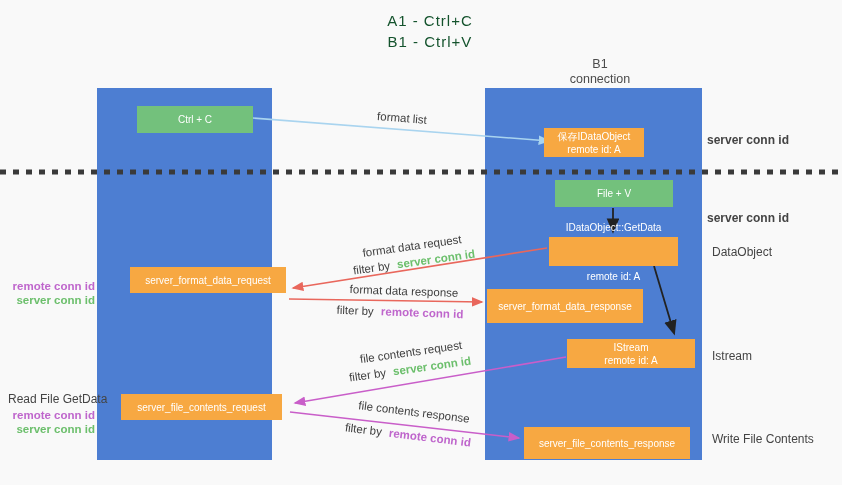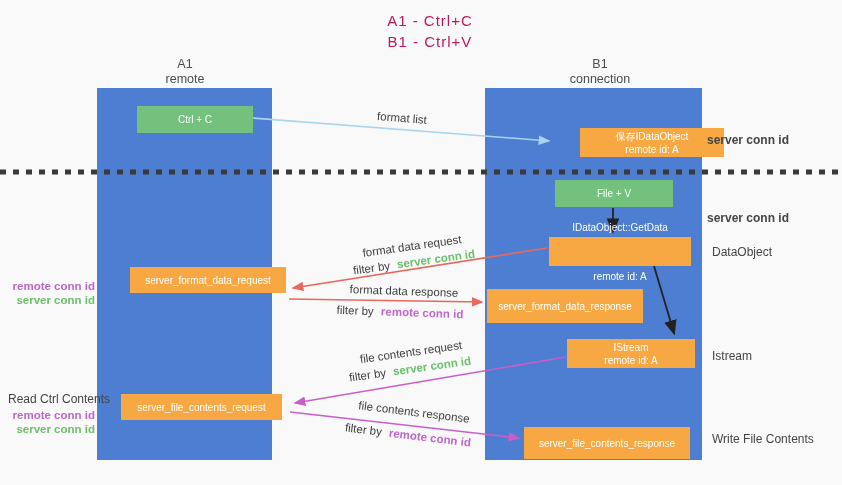--- a/index.html
+++ b/index.html
@@ -1,18 +1,18 @@
 <!DOCTYPE html>
 <html><head>
 <meta charset="utf-8">
 <style>
   html,body{margin:0;padding:0;background:#f9f9f9;font-family:"Liberation Sans",sans-serif;}
   .stage{position:relative;width:842px;height:485px;background:#f9f9f9;overflow:hidden;}
   .abs{position:absolute;}
-  .title{left:300px;top:10px;width:260px;text-align:center;font-size:15px;line-height:21px;color:#be185d;letter-spacing:1px;}
+  .title{left:300px;top:10px;width:260px;text-align:center;font-size:15px;line-height:21px;color:#14532d;letter-spacing:1px;}
   .lane-header{top:57px;width:120px;text-align:center;font-size:12.5px;line-height:15px;color:#4c4c4c;}
   .lane{top:88px;height:372px;background:#4d7ed2;}
   .lane-a1{left:97px;width:175px;}
   .lane-b1{left:485px;width:217px;}
   .node{color:#fff;font-size:10px;display:flex;flex-direction:column;align-items:center;justify-content:center;line-height:13px;text-align:center;z-index:4;}
   .node-green{background:#73c17c;}
   .node-orange{background:#f7a842;}
   .arrow-layer{left:0;top:0;z-index:3;pointer-events:none;}
   .diag{font-size:11.5px;color:#3f3f3f;white-space:nowrap;z-index:5;}
   .green-t{color:#6cbf6c;font-weight:bold;}
@@ -24,24 +24,20 @@
 </head>
 <body>
 
 <div class="stage">
 
   <div class="abs title">
     <div>A1 - Ctrl+C</div>
     <div>B1 - Ctrl+V</div>
   </div>
 
-  <div class="abs lane-header" style="left:125px;">
-    <div>A1</div>
-    <div>remote</div>
-  </div>
   <div class="abs lane-header" style="left:540px;">
     <div>B1</div>
     <div>connection</div>
   </div>
 
   <div class="abs lane lane-a1"></div>
   <div class="abs lane lane-b1"></div>
 
   <svg class="abs arrow-layer" width="842" height="485" viewBox="0 0 842 485">
     <defs>
@@ -73,30 +69,30 @@
 
     <line x1="566" y1="357" x2="295" y2="403" stroke="#c95ec9" stroke-width="1.6" marker-end="url(#m-mag)"></line>
 
     <line x1="290" y1="412" x2="519" y2="438" stroke="#c95ec9" stroke-width="1.6" marker-end="url(#m-mag)"></line>
   </svg>
 
   <div class="abs node node-green" style="left:137px;top:106px;width:116px;height:27px;">
     <div>Ctrl + C</div>
   </div>
 
-  <div class="abs node node-orange" style="left:580px;top:128px;width:144px;height:29px;">
+  <div class="abs node node-orange" style="left:544px;top:128px;width:100px;height:29px;">
     <div>保存IDataObject</div>
     <div>remote id: A</div>
   </div>
 
   <div class="abs node node-green" style="left:555px;top:180px;width:118px;height:27px;">
     <div>File + V</div>
   </div>
 
-  <div class="abs node node-orange" style="left:549px;top:237px;width:142px;height:29px;gap:36px;">
+  <div class="abs node node-orange" style="left:549px;top:237px;width:129px;height:29px;gap:36px;">
     <div>IDataObject::GetData</div>
     <div>remote id: A</div>
   </div>
 
   <div class="abs node node-orange" style="left:130px;top:267px;width:156px;height:26px;">
     <div>server_format_data_request</div>
   </div>
 
   <div class="abs node node-orange" style="left:487px;top:289px;width:156px;height:34px;">
     <div>server_format_data_response</div>
@@ -145,19 +141,19 @@
   <div class="abs side-label green-t" style="left:707px;top:211px;font-weight:bold;">server conn id</div>
   <div class="abs side-label" style="left:712px;top:245px;">DataObject</div>
   <div class="abs side-label" style="left:712px;top:349px;">Istream</div>
   <div class="abs side-label" style="left:712px;top:432px;">Write File Contents</div>
 
   <div class="abs left-group" style="left:5px;top:279px;width:90px;">
     <div class="purple-t">remote conn id</div>
     <div class="green-t">server conn id</div>
   </div>
 
-  <div class="abs side-label" style="left:8px;top:392px;">Read Ctrl Contents</div>
+  <div class="abs side-label" style="left:8px;top:392px;">Read File GetData</div>
   <div class="abs left-group" style="left:5px;top:408px;width:90px;">
     <div class="purple-t">remote conn id</div>
     <div class="green-t">server conn id</div>
   </div>
 
 </div>
 
 </body></html>

